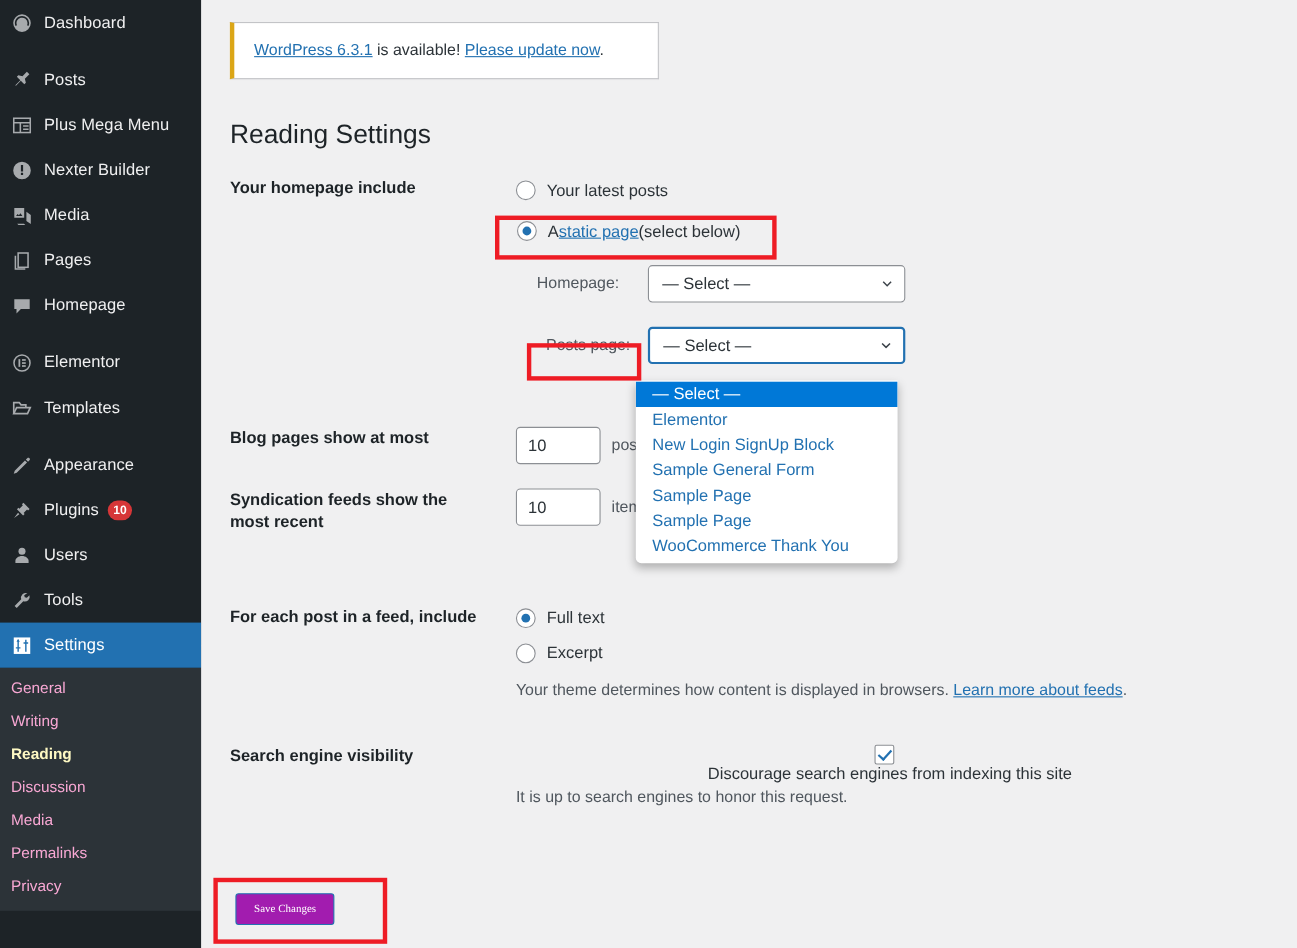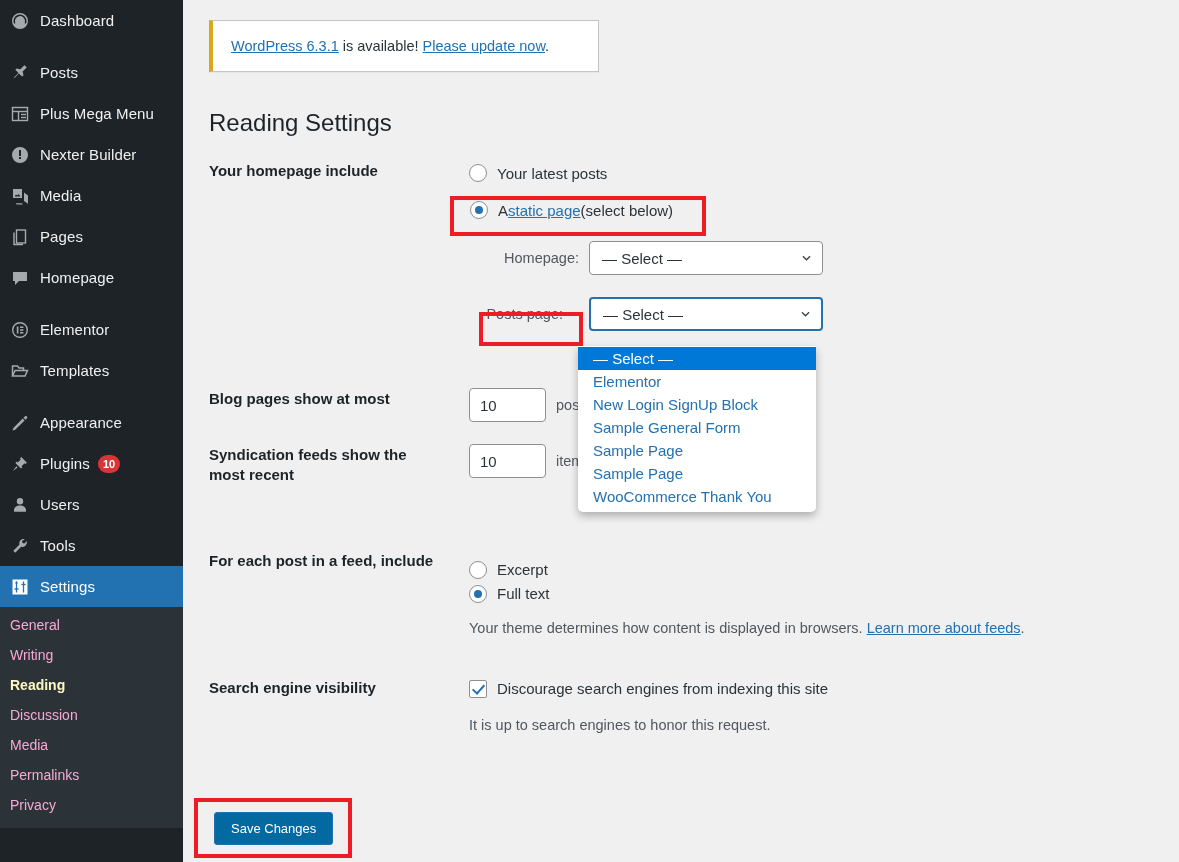--- a/index.html
+++ b/index.html
@@ -178,25 +178,25 @@
     padding: 0 14px 0 15px;
     white-space: nowrap;
     cursor: pointer;
   }
   .dd-option.selected { background: #0078d7; color: #fff; }
 
   
   .hl { position: absolute; border: 4px solid #ee1c25; z-index: 60; pointer-events: none; }
 
   .btn-primary {
-    background: #0369a1; color: #fff;
+    background: #a21caf; color: #fff;
     border: 1px solid #2271b1; border-radius: 3px;
-    font-size: 13px; padding: 8px 16px;
-    cursor: pointer;
-    font-family: Liberation Sans, sans-serif;
+    font-size: 10px; padding: 8px 16px;
+    cursor: pointer;
+    font-family: Liberation Serif, serif;
   }
 </style>
 </head>
 <body>
 
 <div id="adminmenu">
 
   <div class="menu-item">
     <span class="mi-icon">
       <svg width="20" height="20" viewBox="0 0 20 20" fill="currentColor">
@@ -381,31 +381,31 @@
         </div>
 
         <div class="choice" style="height:26px;margin-top:11px;padding-left:1px;">
           <span class="radio checked"></span>
           <span>A </span>
             <a class="link">static page</a>
             <span> (select below)</span>
         </div>
 
         <div style="display:flex;align-items:center;margin-top:18px;">
-          <span class="sub-note" style="width:120px;text-align:right;padding-right:10px;">Homepage:</span>
+          <span class="sub-note" style="width:120px;text-align:right;padding-right:26px;">Homepage:</span>
           <div class="select-box" style="width:234px;">
             <span>— Select —</span>
             <svg class="caret" viewBox="0 0 10 6" fill="none" stroke="#3c434a" stroke-width="1.5">
                 <path d="M1 1l4 4 4-4"></path>
               </svg>
           </div>
         </div>
 
         <div style="display:flex;align-items:center;margin-top:22px;">
-          <span class="sub-note" style="width:120px;text-align:right;padding-right:26px;">Posts page:</span>
+          <span class="sub-note" style="width:120px;text-align:right;padding-right:16px;">Posts page:</span>
           <div class="select-box focused" style="width:234px;">
             <span>— Select —</span>
             <svg class="caret" viewBox="0 0 10 6" fill="none" stroke="#3c434a" stroke-width="1.5">
                 <path d="M1 1l4 4 4-4"></path>
               </svg>
           </div>
         </div>
 
       </div>
     </div>
@@ -422,38 +422,38 @@
       <div class="row-label" style="width:220px;flex:0 0 220px;"><span>Syndication feeds show the most recent</span></div>
       <div class="row-field" style="display:flex;align-items:center;padding-left:40px;">
         <input class="num-input" type="text" value="10" style="">
         <span class="sub-note" style="margin-left:10px;">items</span>
       </div>
     </div>
 
     <div class="row" style="margin-top:64px;">
       <div class="row-label" style="width:260px;flex:0 0 260px;">For each post in a feed, include</div>
       <div class="row-field">
+        <div class="choice" style="height:24px;">
+          <span class="radio checked"></span>
+          <span>Full text</span>
+        </div>
         <div class="choice" style="height:24px;margin-top:8px;">
           <span class="radio"></span>
           <span>Excerpt</span>
         </div>
-        <div class="choice" style="height:24px;">
-          <span class="radio checked"></span>
-          <span>Full text</span>
-        </div>
         <div class="sub-note" style="margin-top:14px;">
           <span>Your theme determines how content is displayed in browsers. </span><a class="link">Learn more about feeds</a><span>.</span>
         </div>
       </div>
     </div>
 
     <div class="row" style="margin-top:41px;">
       <div class="row-label">Search engine visibility</div>
       <div class="row-field">
-        <div class="choice" style="height:24px;">
+        <div class="choice" style="height:24px;flex-direction:column;">
           <span class="checkbox checked"></span>
           <span>Discourage search engines from indexing this site</span>
         </div>
         <div class="sub-note" style="margin-top:16px;">It is up to search engines to honor this request.</div>
       </div>
     </div>
 
   </div>
 
   <button class="btn-primary" style="position:absolute;left:31px;top:812px;">Save Changes</button>

